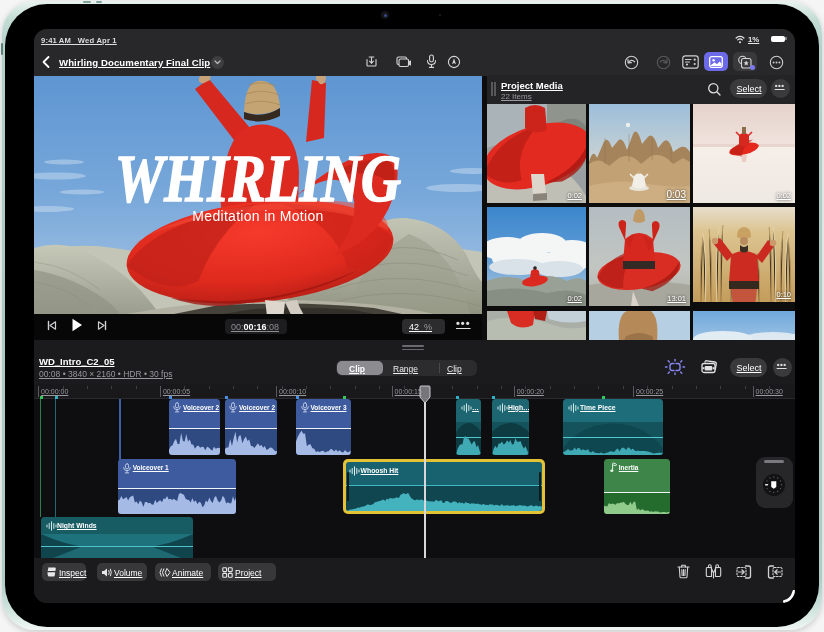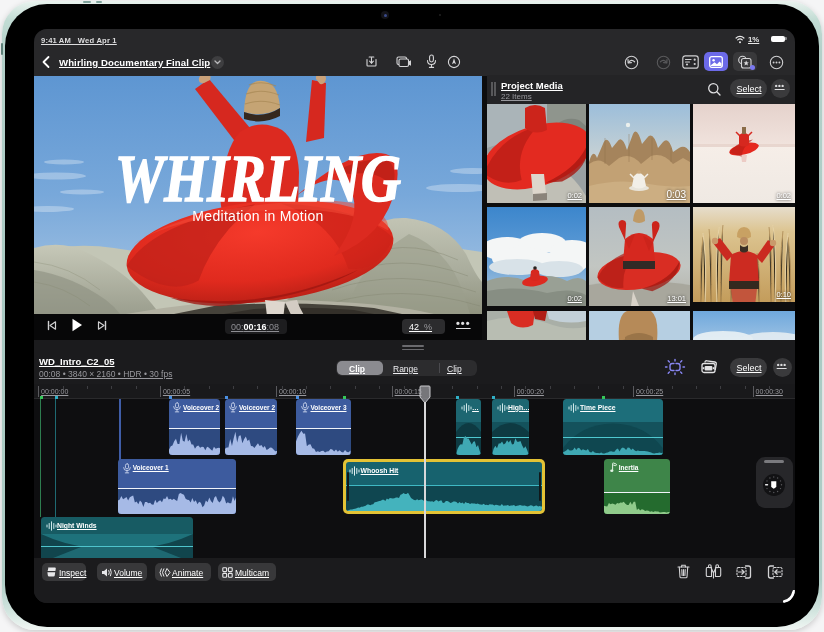--- a/index.html
+++ b/index.html
@@ -754,21 +754,21 @@
 <div class="txt" style="left:138px;top:538.5px;font-size:8.5px;color:#fff;">Animate</div>
 <div class="abs" style="left:184px;top:534px;width:58px;height:17.5px;border-radius:5px;background:#38383a;"></div>
 <svg class="abs" style="left:188px;top:537.5px;" width="11" height="11" viewBox="0 0 11 11">
 <g stroke="#e8e8ea" stroke-width="1.1" fill="none">
 <rect x="0.8" y="0.8" width="3.8" height="3.8" rx="0.8"></rect>
         <rect x="6.4" y="0.8" width="3.8" height="3.8" rx="0.8"></rect>
 <rect x="0.8" y="6.4" width="3.8" height="3.8" rx="0.8"></rect>
         <rect x="6.4" y="6.4" width="3.8" height="3.8" rx="0.8"></rect>
       </g>
     </svg>
-<div class="txt" style="left:201px;top:538.5px;font-size:8.5px;color:#fff;">Multicam</div>
+<div class="txt" style="left:201px;top:538.5px;font-size:8.5px;color:#fff;">Project</div>
 <svg class="abs" style="left:643px;top:535px;" width="13" height="15" viewBox="0 0 13 15">
 <g stroke="#d4d4d6" stroke-width="1.1" fill="none" stroke-linecap="round">
 <path d="M1,3 L12,3"></path>
         <path d="M4.5,3 L4.8,1.2 L8.2,1.2 L8.5,3"></path>
 <path d="M2.3,3.4 L3,13 Q3.1,13.8 4,13.8 L9,13.8 Q9.9,13.8 10,13 L10.7,3.4"></path>
 <path d="M4.8,5.5 L5.1,11.5 M6.5,5.5 L6.5,11.5 M8.2,5.5 L7.9,11.5"></path>
 </g>
     </svg>
 <svg class="abs" style="left:671px;top:535px;" width="17" height="15" viewBox="0 0 17 15">
 <g stroke="#d4d4d6" stroke-width="1.1" fill="none" stroke-linecap="round" stroke-linejoin="round">

